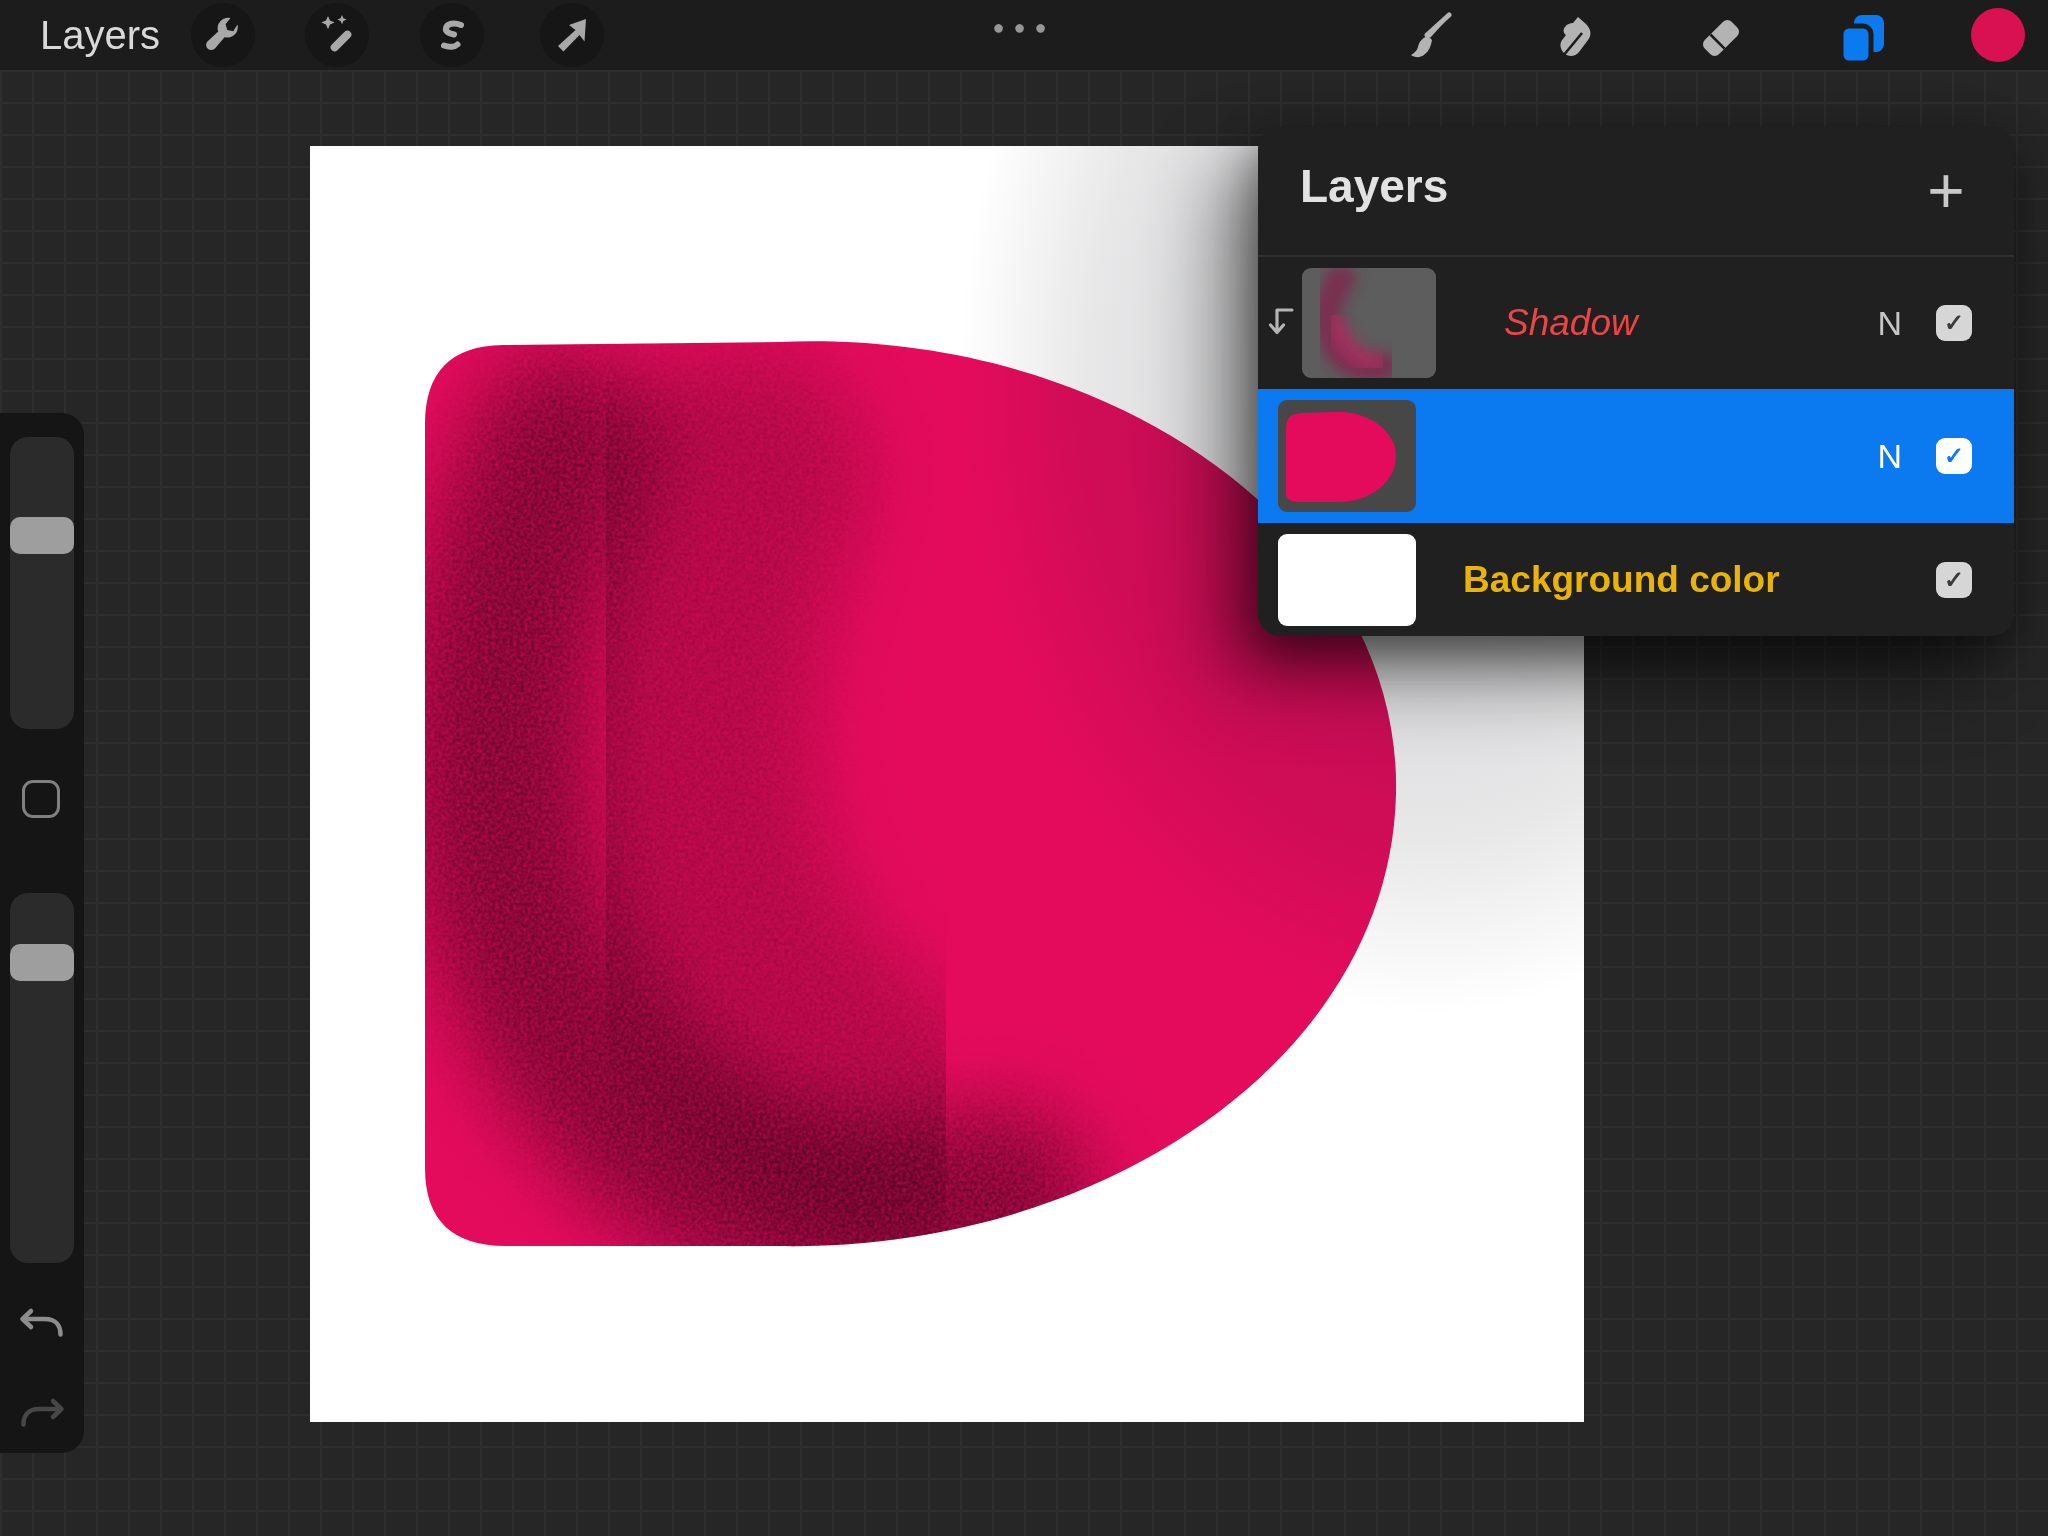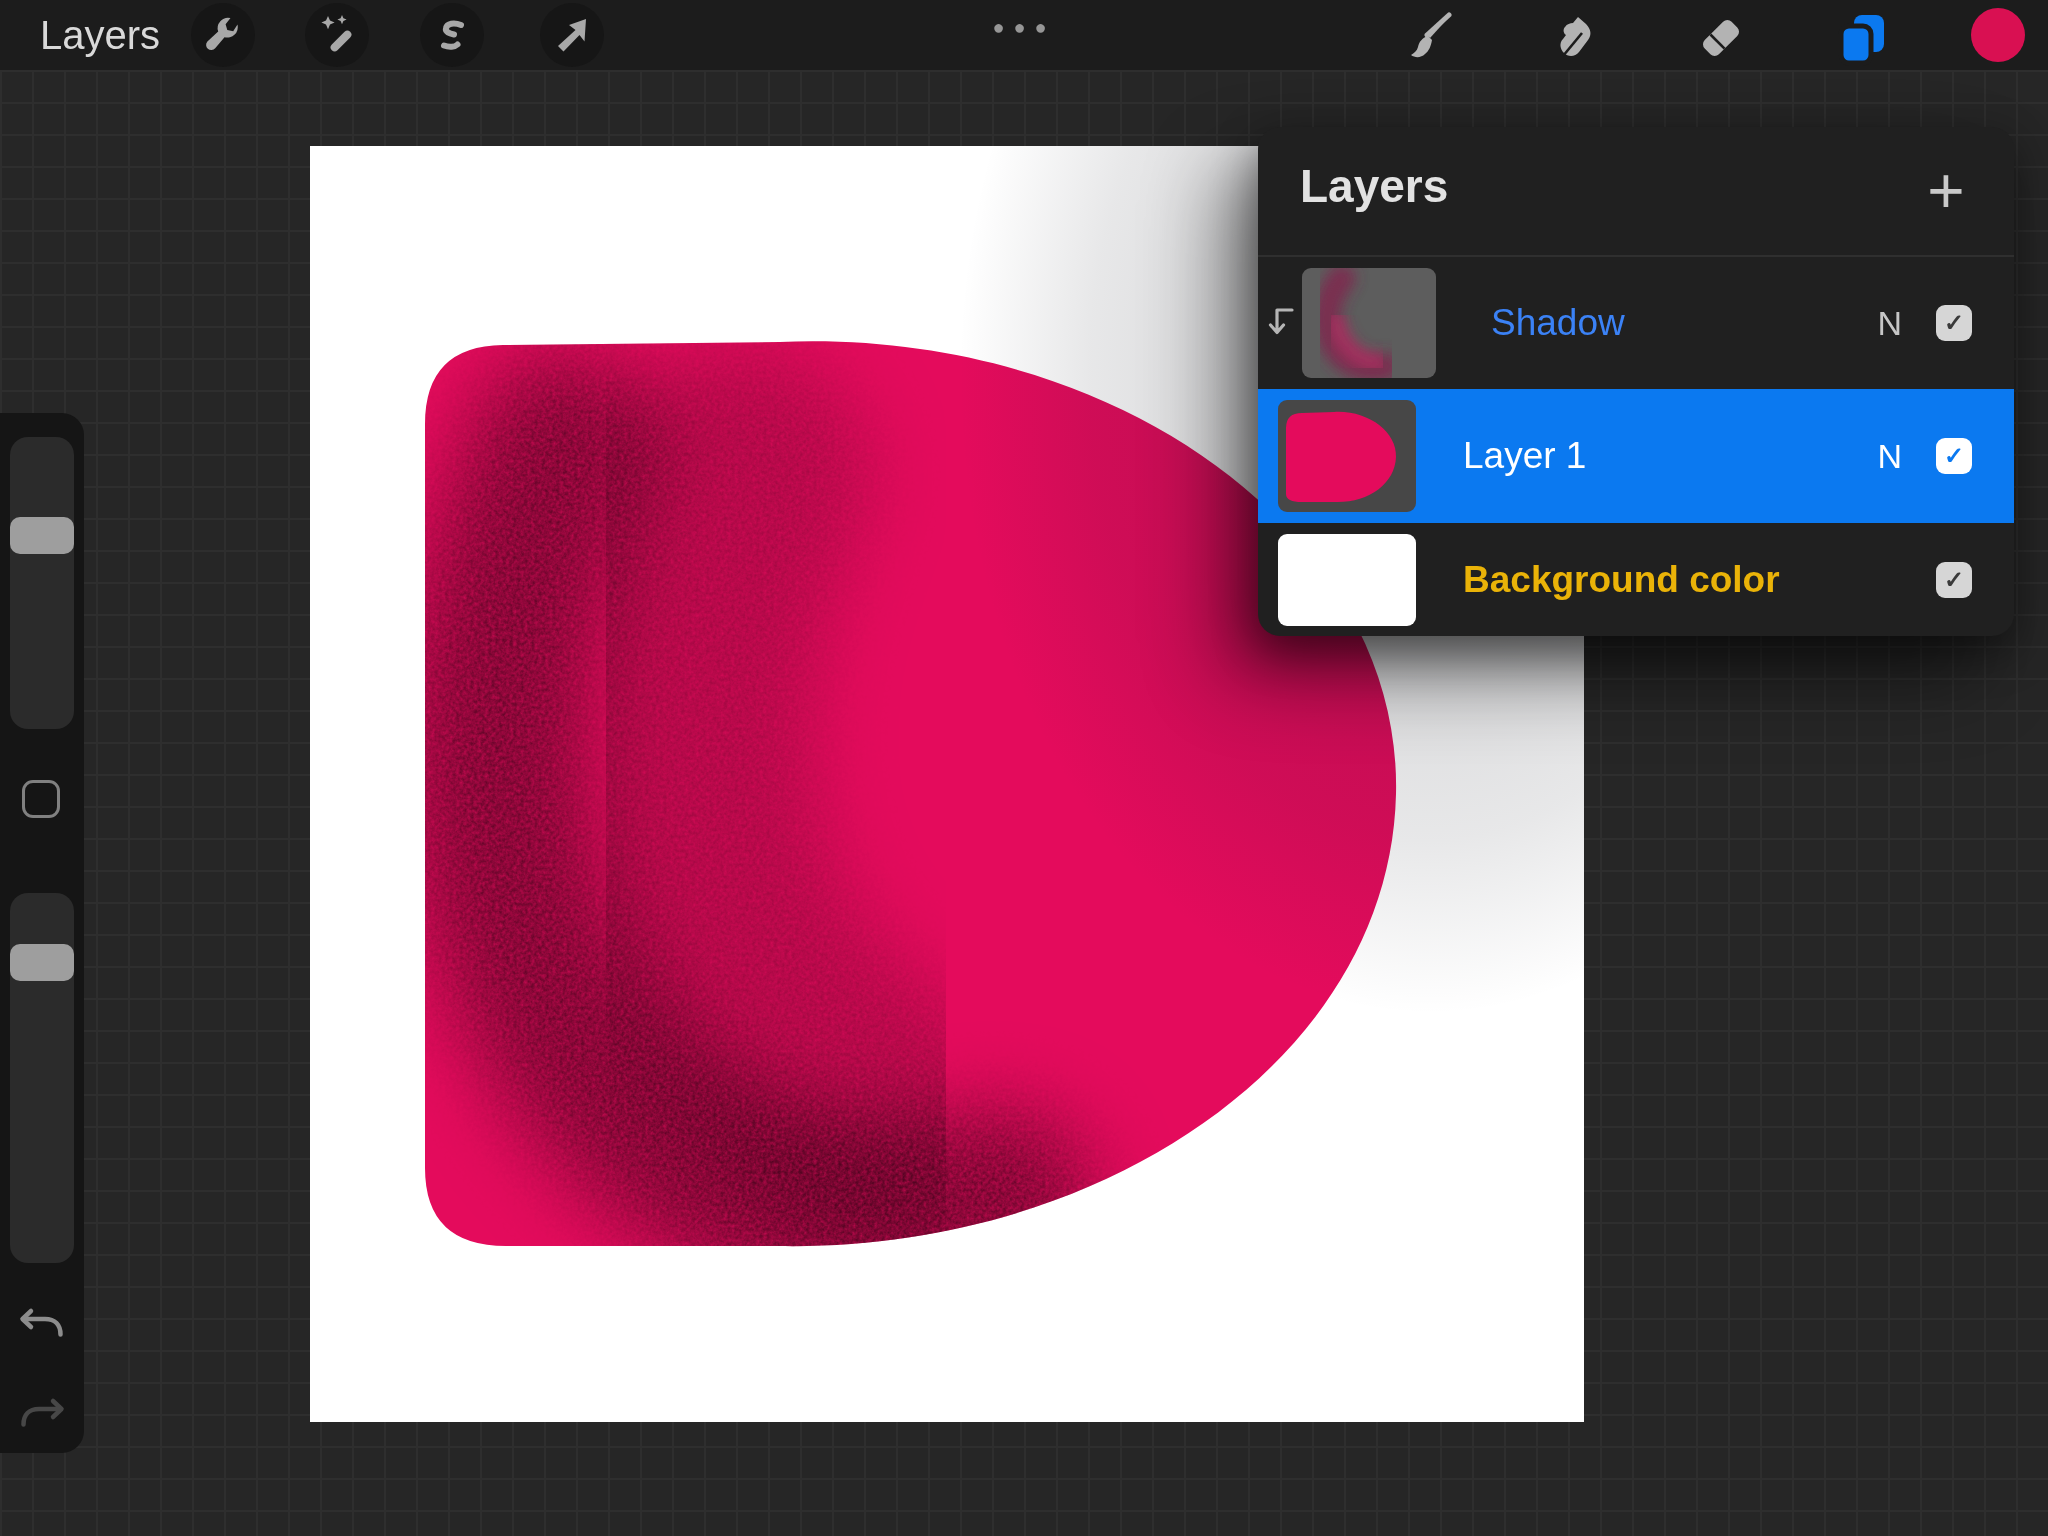--- a/index.html
+++ b/index.html
@@ -52,21 +52,21 @@
     font-size:64px;font-weight:200;color:#c9c9c9;text-align:center;line-height:84px;}
   .lrow{position:absolute;left:0;width:756px;}
   .row-shadow{top:130px;height:132px;}
   .row-layer1{top:262px;height:134px;background:#0b79f0;}
   .row-bg{top:396px;height:113px;}
   .thumb{position:absolute;border-radius:9px;overflow:hidden;}
   .thumb-shadow{left:44px;top:11px;width:134px;height:110px;background:#5d5d5d;}
   .thumb-layer1{left:20px;top:11px;width:138px;height:112px;background:#474747;}
   .thumb-bg{left:20px;top:11px;width:138px;height:92px;background:#ffffff;}
   .rowlabel{position:absolute;top:0;height:100%;display:flex;align-items:center;font-size:37px;}
-  .lab-shadow{left:233px;color:#3b82f6;}
+  .lab-shadow{left:246px;color:#ef4444;font-style:italic;}
   .lab-layer1{left:205px;color:#ffffff;}
   .lab-bg{left:205px;color:#eab308;font-weight:bold;}
   .blend{position:absolute;right:112px;top:0;height:100%;display:flex;align-items:center;font-size:34px;}
   .blend-gray{color:#c6c6c6;} .blend-white{color:#ffffff;}
   .checkbox{position:absolute;right:42px;top:50%;margin-top:-18px;width:36px;height:36px;border-radius:9px;
     display:flex;align-items:center;justify-content:center;font-size:24px;font-weight:bold;}
   .cb-gray{background:#d6d6d6;color:#3a3a3a;}
   .cb-white{background:#ffffff;color:#0b79f0;}
   .cliparrow{position:absolute;left:6px;top:50%;margin-top:-20px;width:36px;height:40px;}
 </style>
@@ -146,21 +146,20 @@
       <div class="blend blend-gray">N</div>
       <div class="checkbox cb-gray">✓</div>
     </div>
 
     <div class="lrow row-layer1" style="background: rgb(11, 121, 240);">
       <div class="thumb thumb-layer1">
         <svg width="138" height="112" viewBox="0 0 138 112">
           <path d="M8 94 V28 Q8 13 24 13 L56 12 C90 10 119 32 118 57 C117 84 90 103 57 102 L24 102 Q8 102 8 94 Z" fill="#E40B5C"></path>
         </svg>
       </div>
-      <div class="rowlabel lab-layer1">Layer 1</div>
       <div class="blend blend-white">N</div>
       <div class="checkbox cb-white">✓</div>
     </div>
 
     <div class="lrow row-bg">
       <div class="thumb thumb-bg"></div>
       <div class="rowlabel lab-bg">Background color</div>
       <div class="checkbox cb-gray">✓</div>
     </div>
   </div>

